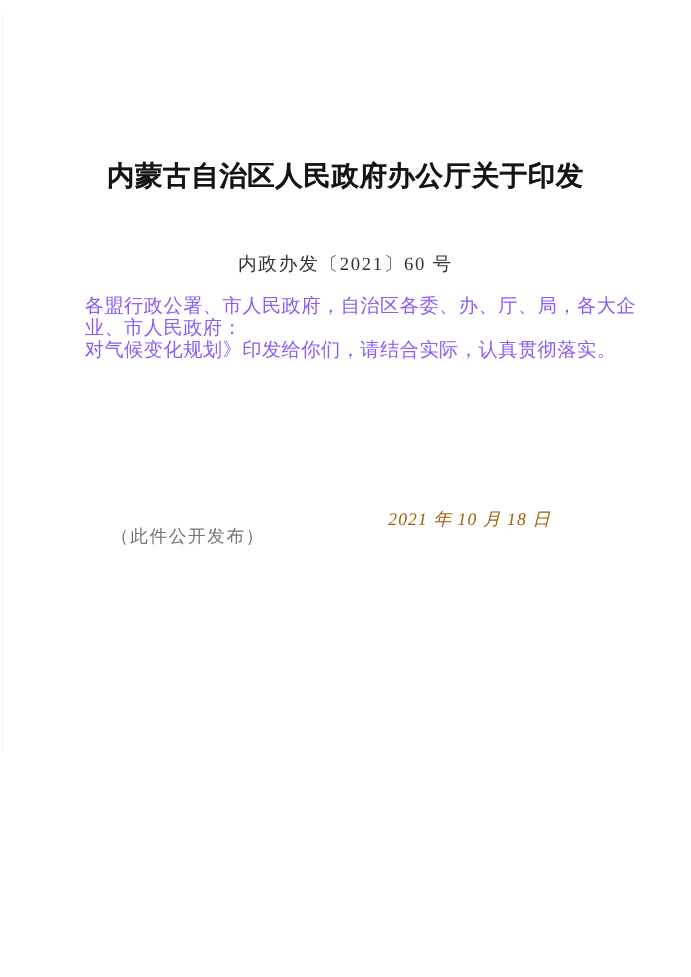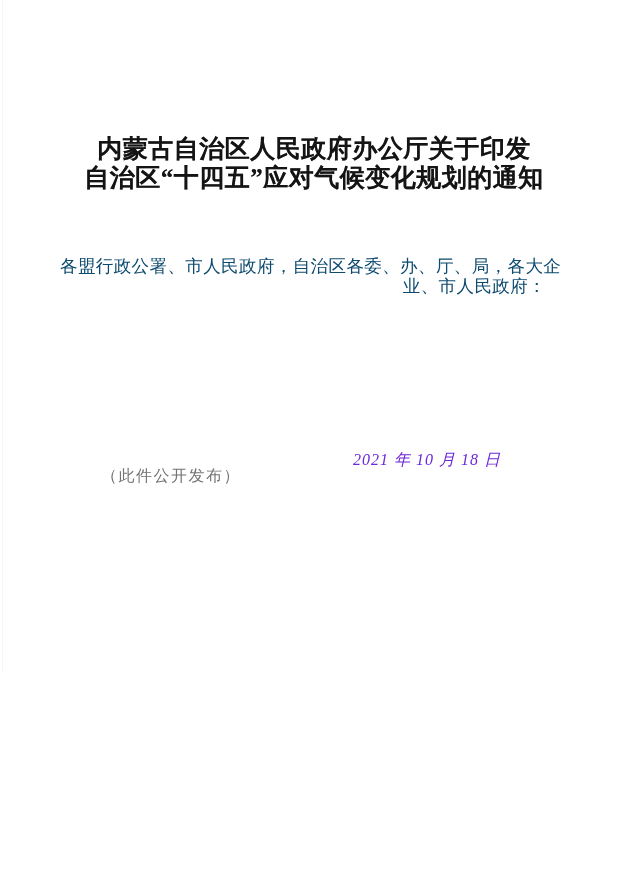--- a/index.html
+++ b/index.html
@@ -4,21 +4,21 @@
 <style>
   html, body {
     margin: 0;
     padding: 0;
     background: #ffffff;
   }
   .sheet {
     position: relative;
     width: 628px;
     height: 672px;
-    margin: 0 auto;
+    margin: 12px auto;
     background: #ffffff;
     overflow: hidden;
     font-family: "Liberation Serif", "DejaVu Serif", serif;
     color: #2f2f2f;
   }
   
   .scan-edge {
     position: absolute;
     left: 2px;
     top: 0;
@@ -51,39 +51,38 @@
     right: 0;
     text-align: center;
     font-size: 17px;
     letter-spacing: 1.5px;
     color: #333333;
     white-space: nowrap;
   }
   .body-block {
     position: absolute;
     top: 256px;
-    left: 60px;
+    left: 77px;
     width: 486px;
     font-size: 17.5px;
     line-height: 20px;
     letter-spacing: 0.4px;
-    color: #0c4a6e;
-    text-align: right;
+    color: #8b5cf6;
   }
   .body-line {
     white-space: nowrap;
   }
   .issue-date {
     position: absolute;
     top: 450px;
     left: 353px;
     font-size: 16px;
     letter-spacing: 1px;
     font-style: italic;
-    color: #6d28d9;
+    color: #a16207;
     white-space: nowrap;
   }
   .public-note {
     position: absolute;
     top: 466px;
     left: 101px;
     font-size: 16px;
     letter-spacing: 1.5px;
     color: #737373;
     white-space: nowrap;
@@ -101,27 +100,28 @@
 </style>
 </head>
 <body>
 
 <div class="sheet">
 
   <div class="scan-edge"></div>
 
   <h1 class="title">
     <span class="title-line">内蒙古自治区人民政府办公厅关于印发</span>
-    <span class="title-line">自治区“十四五”应对气候变化规划的通知</span>
   </h1>
 
+  <div class="doc-number">内政办发〔2021〕60 号</div>
 
   <div class="body-block">
     <div class="body-line">各盟行政公署、市人民政府，自治区各委、办、厅、局，各大企</div>
     <div class="body-line">业、市人民政府：</div>
+    <div class="body-line">对气候变化规划》印发给你们，请结合实际，认真贯彻落实。</div>
   </div>
 
   <div class="issue-date">2021 年 10 月 18 日</div>
 
   <div class="public-note">（此件公开发布）</div>
 
   <div class="page-number">- 1 -</div>
 
 </div>
 

